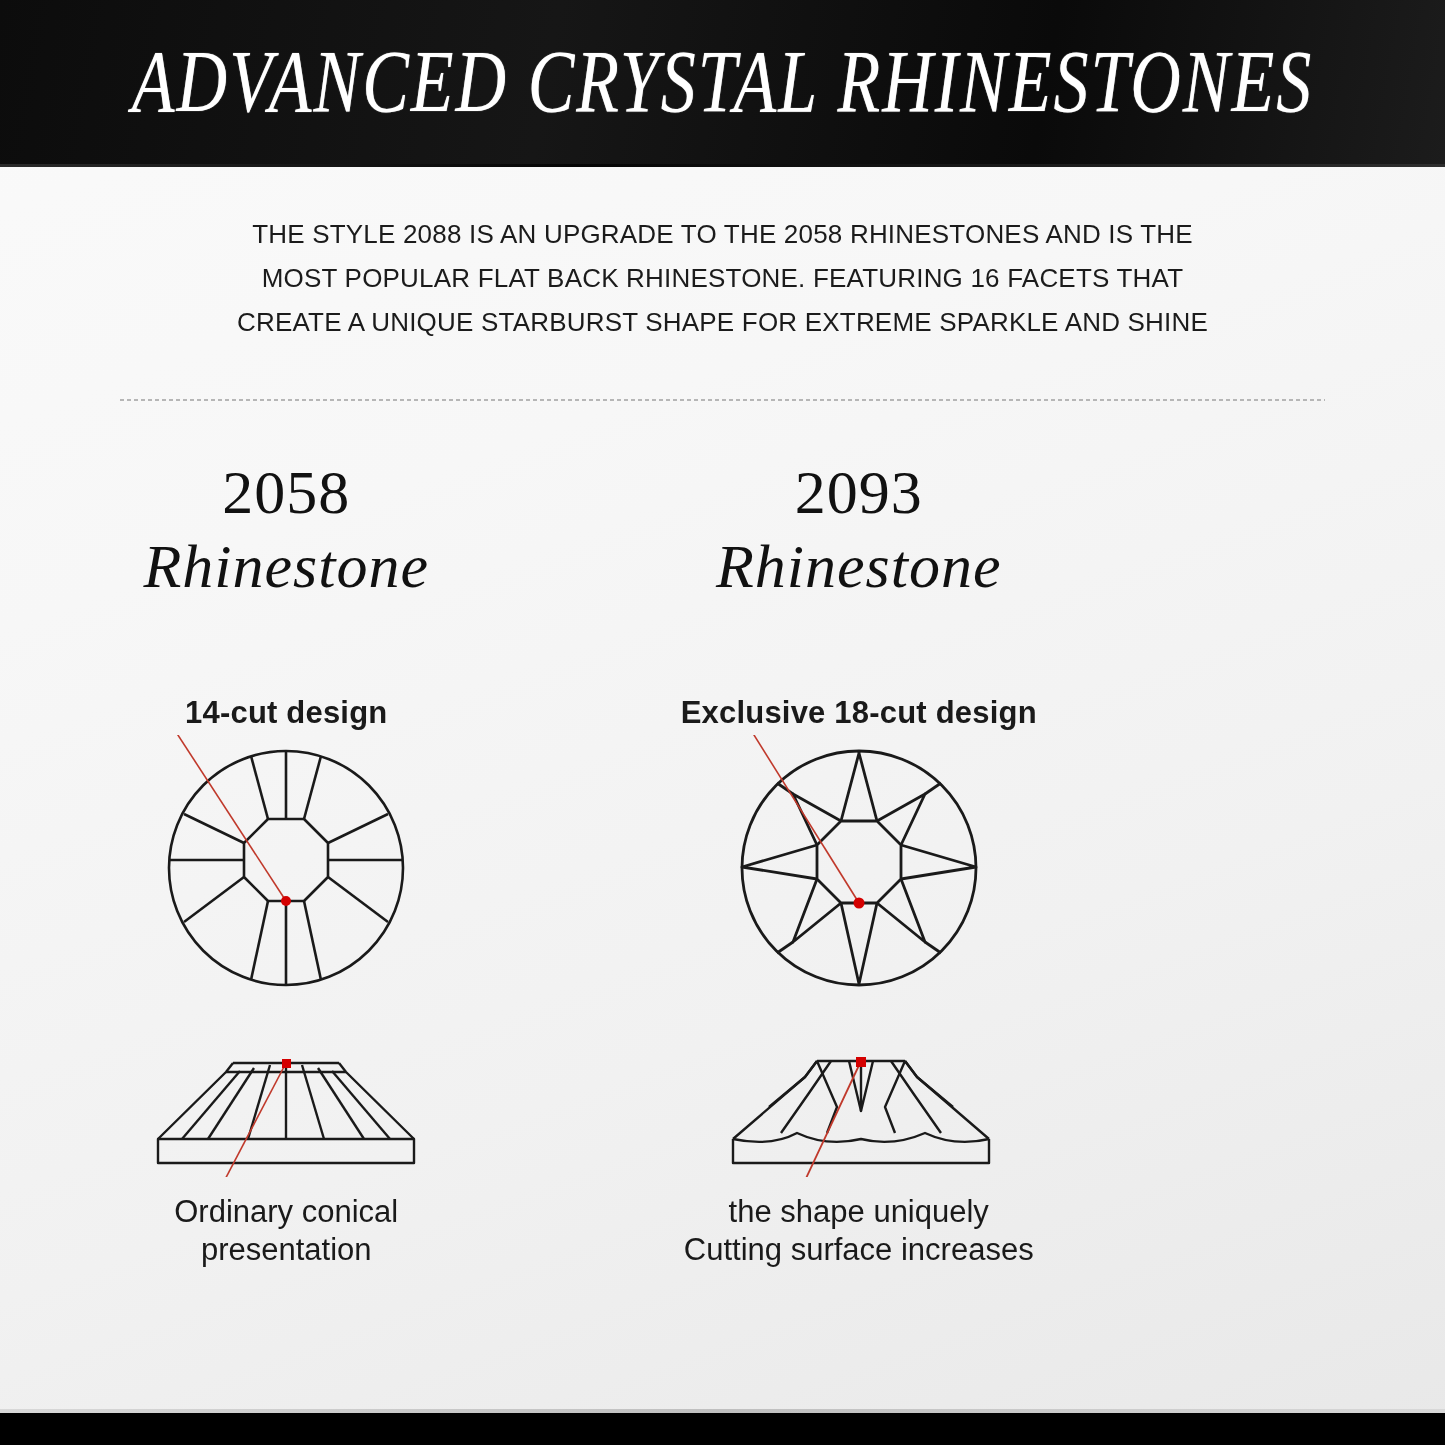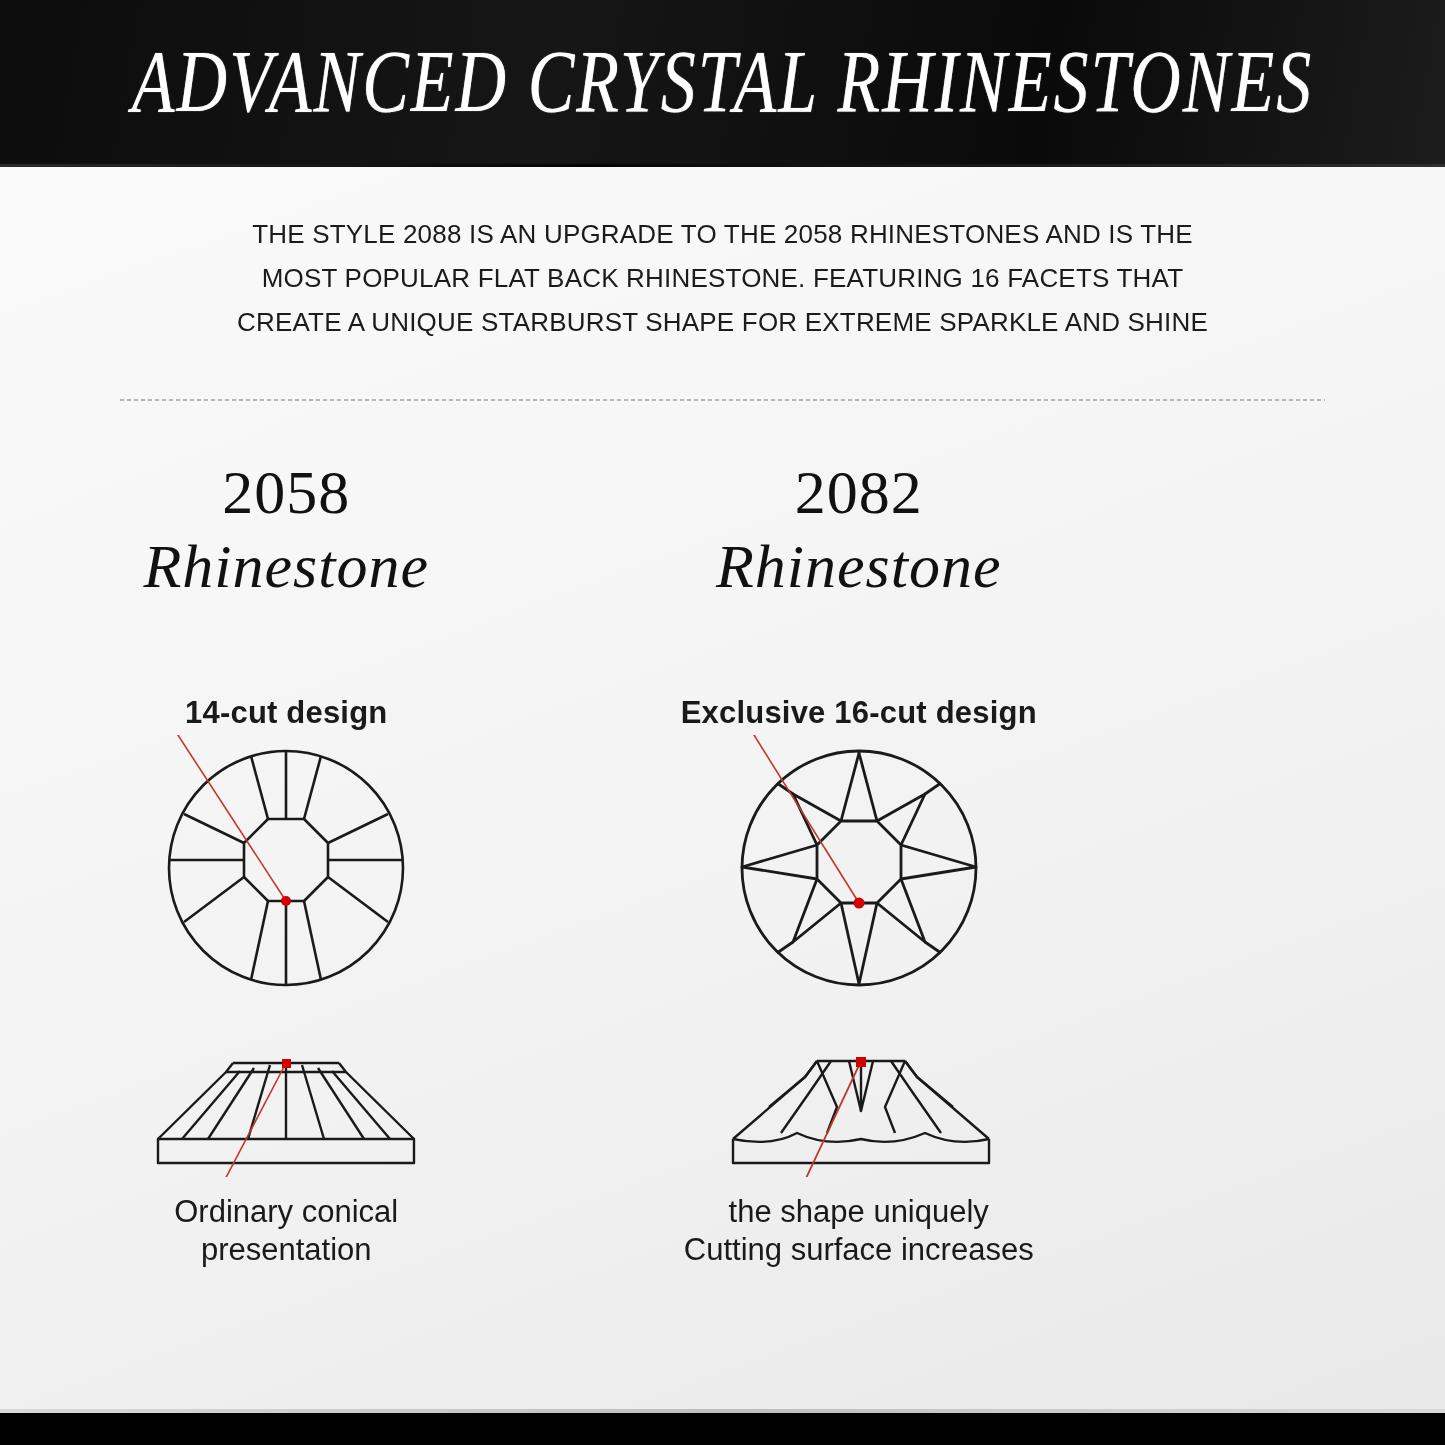--- a/index.html
+++ b/index.html
@@ -228,25 +228,25 @@
 
       <div class="caption">
         <span class="cline">Ordinary conical</span>
         <span class="cline">presentation</span>
       </div>
     </div>
 
     <div class="col">
 
       <div class="col-title">
-        <span class="num">2082</span>
+        <span class="num">2093</span>
         <span class="word">Rhinestone</span>
       </div>
 
-      <div class="facet-label">Exclusive 16-cut design</div>
+      <div class="facet-label">Exclusive 18-cut design</div>
 
       <div class="diagram-top">
         <svg width="300" height="260" viewBox="0 0 300 260">
           <g fill="none" stroke="#1a1a1a" stroke-width="2.8" stroke-linejoin="round">
 
             <circle cx="150" cy="133" r="117"></circle>
 
             <polygon points="132,86 168,86 192,110 192,144 168,168 132,168 108,144 108,110"></polygon>
 
             <path d="M132,86 L150,18 L168,86"></path>

